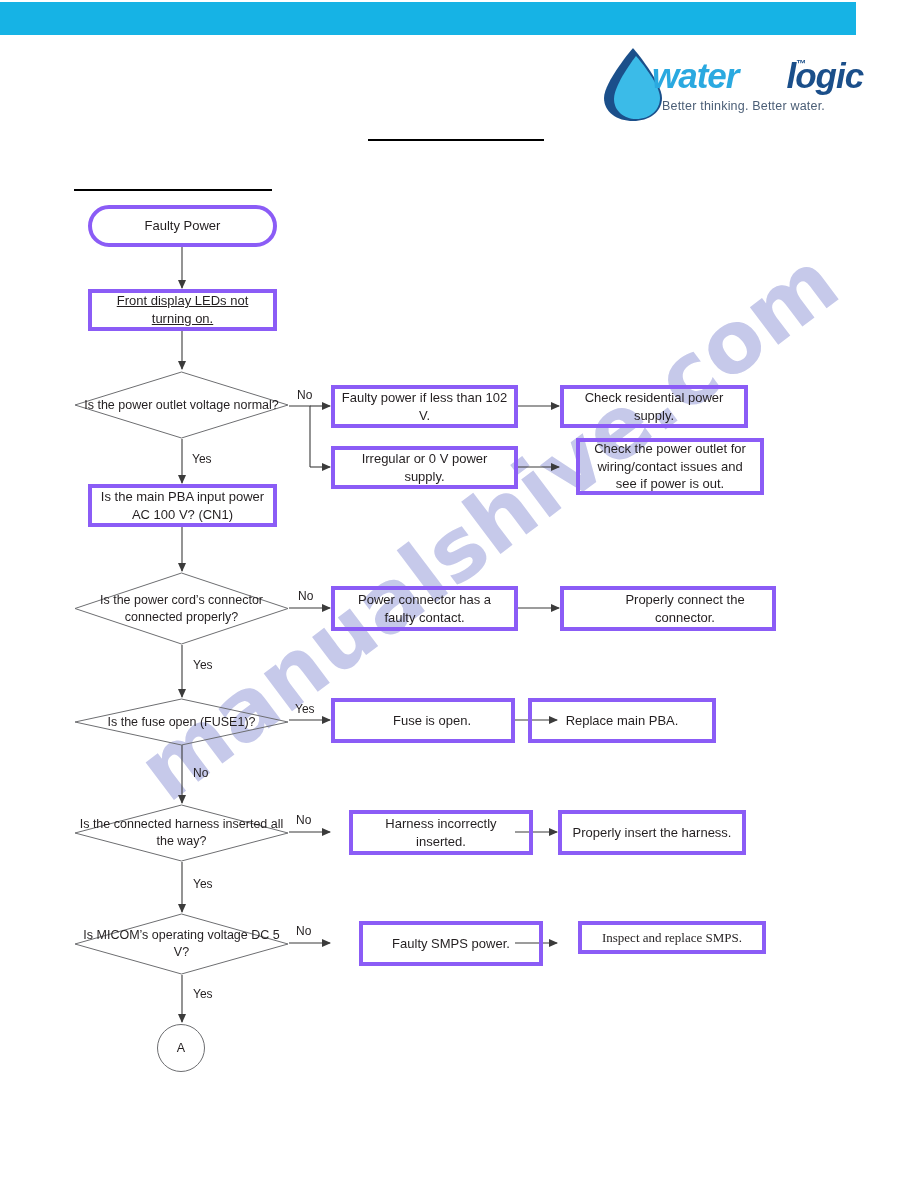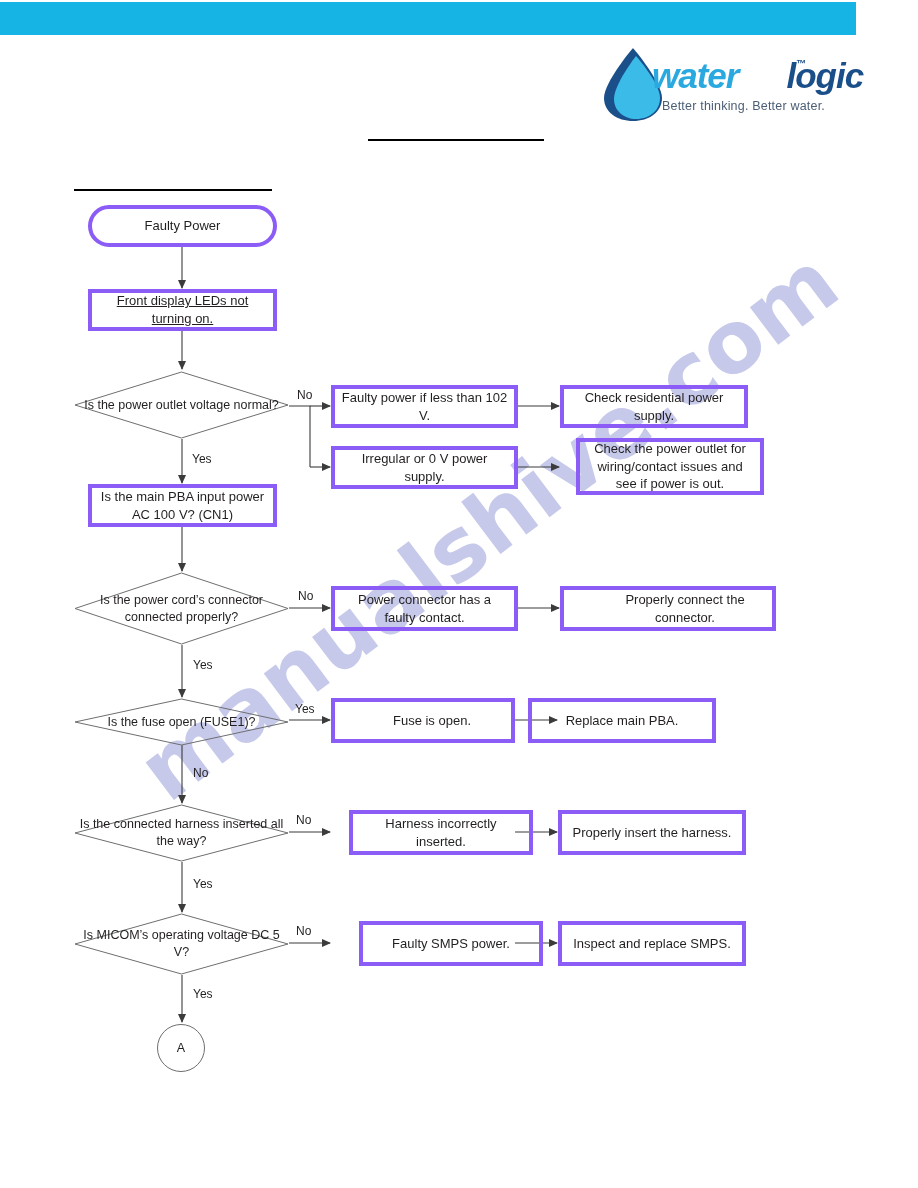--- a/index.html
+++ b/index.html
@@ -347,21 +347,21 @@
       <polygon points="107.5,1 214,31 107.5,61 1,31" fill="none" stroke="#6d6e71" stroke-width="1"></polygon>
     </svg>
     <div class="dlabel">Is MICOM’s operating voltage DC 5 V?</div>
   </div>
   <div class="edge-label" style="left:296px; top:924px;">No</div>
   <div class="edge-label" style="left:193px; top:987px;">Yes</div>
 
   <div class="node" style="left:331px; top:921px; width:184px; height:45px;margin-left:28px;">
     <span>Faulty SMPS power.</span>
   </div>
-  <div class="node" style="left:558px; top:921px; width:188px; height:45px;">
+  <div class="node" style="left:578px; top:921px; width:188px; height:33px;font-family:Liberation Serif, serif;">
     <span>Inspect and replace SMPS.</span>
   </div>
 
   <div class="circle-node" style="left:157px; top:1024px; width:48px; height:48px;">
     <span>A</span>
   </div>
 
 </div>
 
 </body></html>

